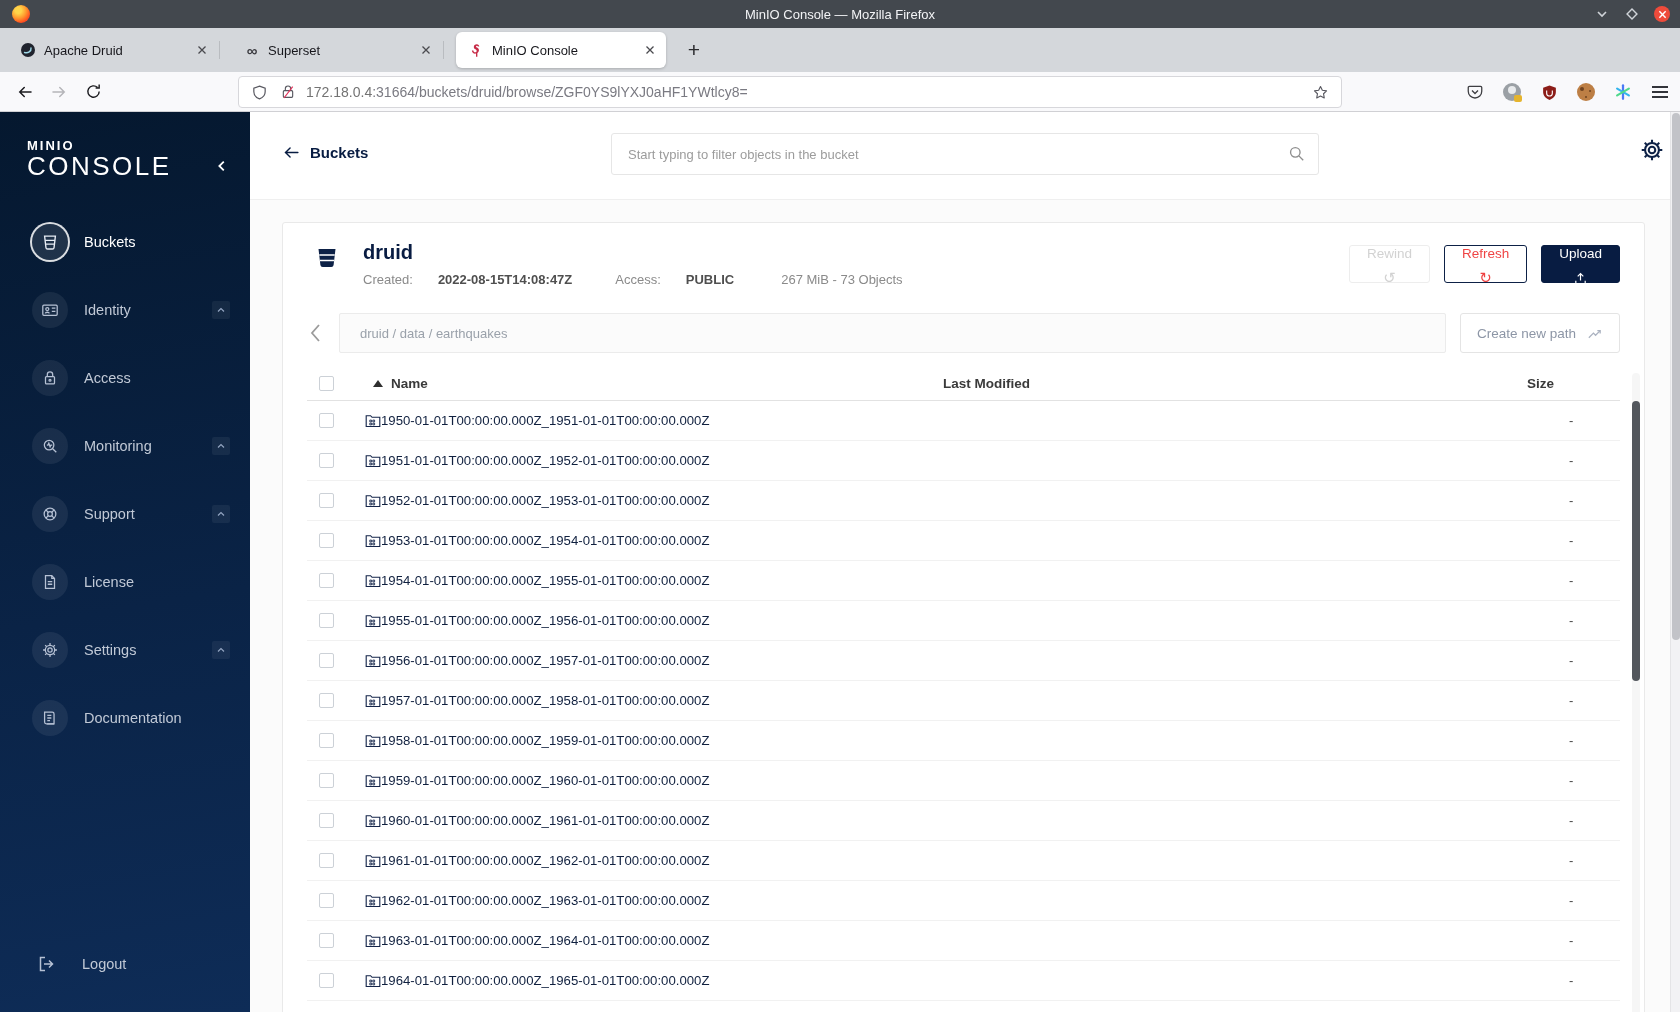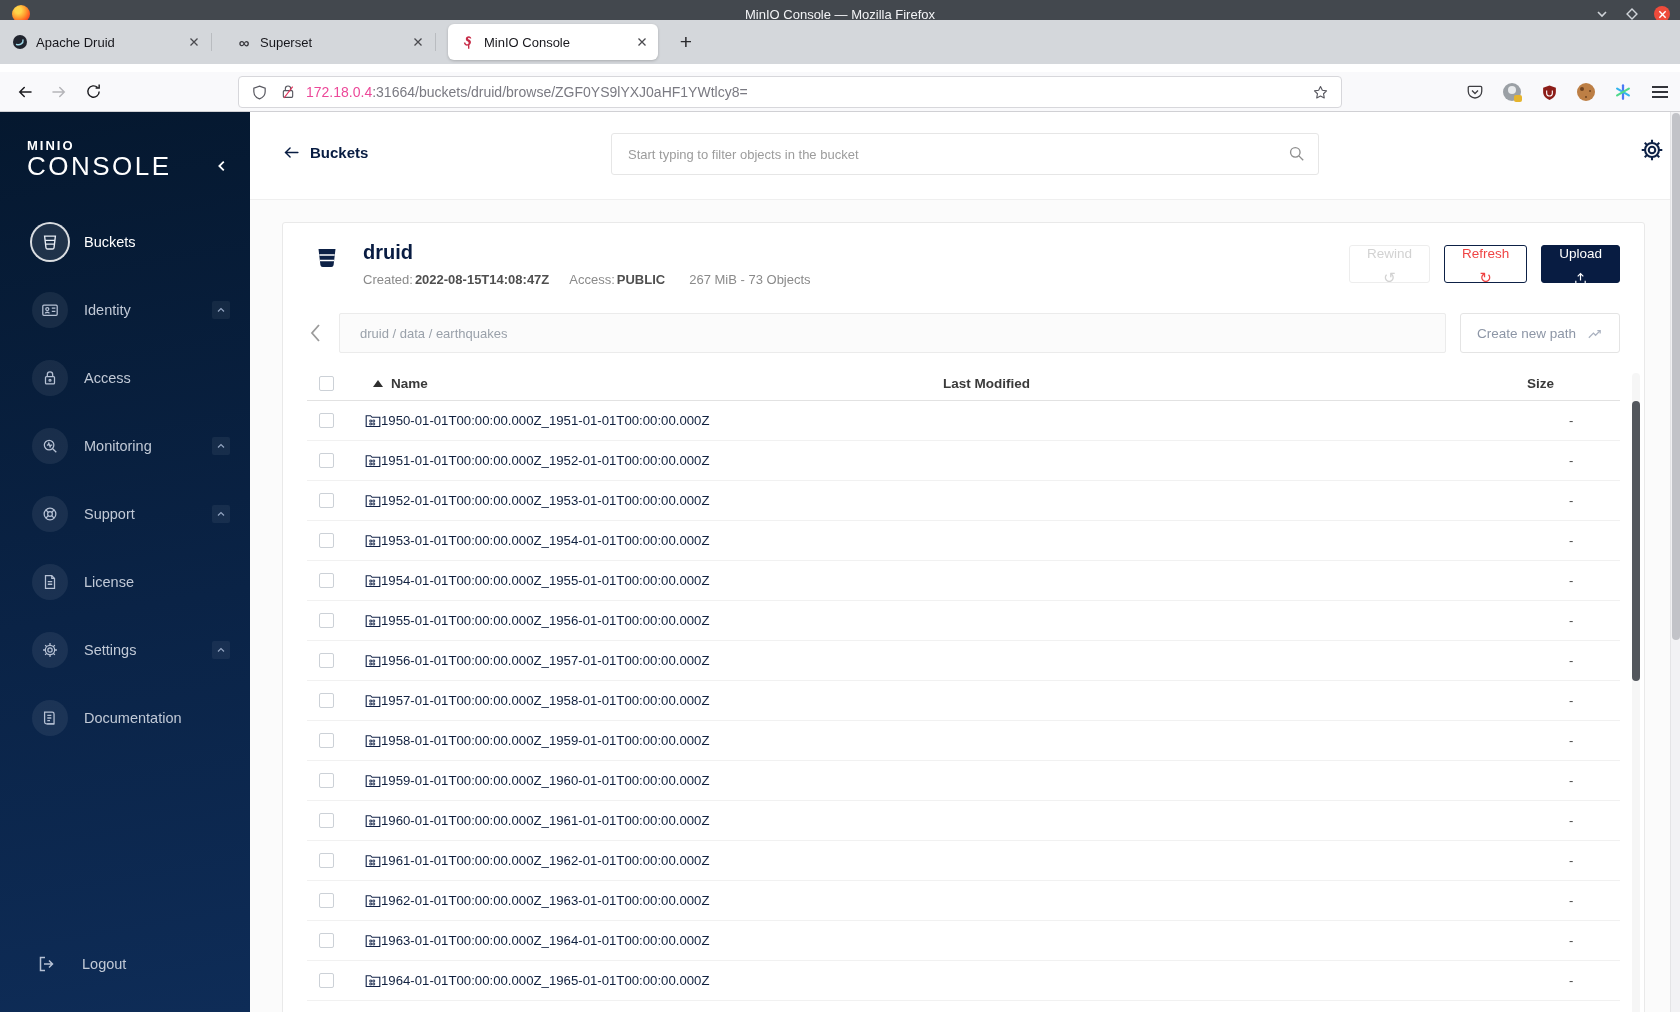--- a/index.html
+++ b/index.html
@@ -8,36 +8,36 @@
 
   
   .titlebar { position:absolute; top:0; left:0; width:1680px; height:28px; background:#43484e; display:flex; align-items:center; }
   .ff-logo { width:18px; height:18px; border-radius:50%; margin-left:12px;
     background:radial-gradient(circle at 35% 30%, #ffd54a 0 18%, #ff9a2e 45%, #ff4e1f 72%, #e3366a 100%); }
   .win-title { position:absolute; left:0; right:0; text-align:center; color:#f3f4f6; font-size:13px; }
   .win-controls { position:absolute; right:10px; top:0; height:28px; display:flex; align-items:center; gap:14px; }
   .wc { width:16px; height:16px; display:flex; align-items:center; justify-content:center; }
   .wc-close { background:#ee4b3b; border-radius:50%; }
 
-  .tabbar { position:absolute; top:20px; left:0; width:1680px; height:44px; background:#d4d7db; display:flex; align-items:center; }
+  .tabbar { position:absolute; top:28px; left:0; width:1680px; height:44px; background:#d4d7db; display:flex; align-items:center; padding-left:8px; }
   .tab { width:210px; height:36px; display:flex; align-items:center; padding:0 8px 0 12px; gap:8px; border-radius:6px; position:relative; }
   .tab .tlabel { flex:1; font-size:13px; color:#17171c; white-space:nowrap; overflow:hidden; }
   .tab.active { background:#fff; box-shadow:0 1px 3px rgba(0,0,0,.2); }
   .tab:not(.active):not(:last-of-type)::after { content:""; position:absolute; right:-2px; top:9px; height:18px; width:1px; background:#b9bcc0; }
   .tab-close { width:16px; height:16px; display:flex; align-items:center; justify-content:center; }
   .newtab { margin-left:14px; font-size:21px; color:#2b2b2e; font-weight:300; width:28px; text-align:center; }
   .tab-sep { width:14px; }
   .favicon { width:16px; height:16px; display:flex; align-items:center; justify-content:center; flex:none; }
   .superset-glyph { font-weight:700; font-size:15px; color:#3a3a3f; line-height:1; }
 
   .navbar { position:absolute; top:72px; left:0; width:1680px; height:40px; background:#f9f9fb; border-bottom:1px solid #d0d0d4; display:flex; align-items:center; }
   .nav-ico { width:34px; height:30px; display:flex; align-items:center; justify-content:center; font-size:17px; }
   .urlbar { position:absolute; left:238px; top:4px; width:1104px; height:32px; background:#fff; border:1px solid #d7d7db; border-radius:4px; display:flex; align-items:center; padding:0 12px; }
   .url-text { margin-left:10px; font-size:14px; color:#7a7a82; white-space:nowrap; overflow:hidden; flex:1; }
-  .url-host { color:#ec4899; }
+  .url-host { color:#737373; }
   .ext-icons { position:absolute; right:10px; top:4px; height:32px; display:flex; align-items:center; gap:17px; }
   .ext { width:20px; height:20px; display:flex; align-items:center; justify-content:center; }
   .avatar-ext { width:18px; height:18px; border-radius:50%; background:#9ba0a5; position:relative; }
   .avatar-ext::before { content:""; position:absolute; left:5px; top:3px; width:8px; height:8px; border-radius:50%; background:#e8eaec; }
   .avatar-ext::after { content:""; position:absolute; right:-1px; bottom:-1px; width:8px; height:7px; background:#e5b42d; border-radius:2px; }
   .cookie-ext { width:18px; height:18px; border-radius:50%; background:#bd7f45; position:relative; }
   .cookie-ext::before { content:""; position:absolute; left:3px; top:4px; width:4px; height:4px; border-radius:50%; background:#6f4320; box-shadow:8px 2px 0 -1px #6f4320, 4px 8px 0 -1px #6f4320; }
   .hamburger { display:flex; flex-direction:column; gap:3px; }
   .hamburger span { width:16px; height:2px; background:#33343a; }
 
@@ -69,21 +69,21 @@
   .gear-btn { position:absolute; right:14px; top:24px; width:28px; height:28px; display:flex; align-items:center; justify-content:center; }
 
   .page { flex:1; padding:22px 35px 0 32px; overflow:hidden; }
   .card { background:#fff; border:1px solid #e9e9e9; border-radius:3px; height:900px; position:relative; overflow:hidden; }
 
   .summary { display:flex; padding:18px 24px 12px; }
   .sum-left { display:flex; flex:1; }
   .bucket-ico { margin:5px 0 0 8px; flex:none; }
   .sum-titles { margin-left:24px; }
   .bucket-name { font-size:20px; font-weight:700; color:#081C42; }
-  .meta { display:flex; gap:2px; margin-top:8px; font-size:13px; align-items:baseline; }
+  .meta { display:flex; gap:25px; margin-top:8px; font-size:13px; align-items:baseline; }
   .mlab { color:#8a8a8a; }
   .mval { color:#4f4f4f; font-weight:700; margin-right:18px; }
   .musage { color:#8a8a8a; margin-left:4px; }
   .sum-btns { display:flex; gap:14px; align-items:flex-start; margin-top:4px; }
   .btn { height:38px; padding:0 17px; border-radius:3px; font-size:13.5px; display:flex; align-items:center; gap:10px; background:#fff; font-family:"Liberation Sans",sans-serif;flex-direction:column; }
   .btn .bico { font-family:"DejaVu Sans",sans-serif; font-size:15px; line-height:1; }
   .btn-rewind { border:1px solid #ededed; color:#d2d2d2; }
   .btn-refresh { border:1px solid #0d2146; color:#ef4444; }
   .btn-upload { border:1px solid #081C42; background:#081C42; color:#fff; }
 

